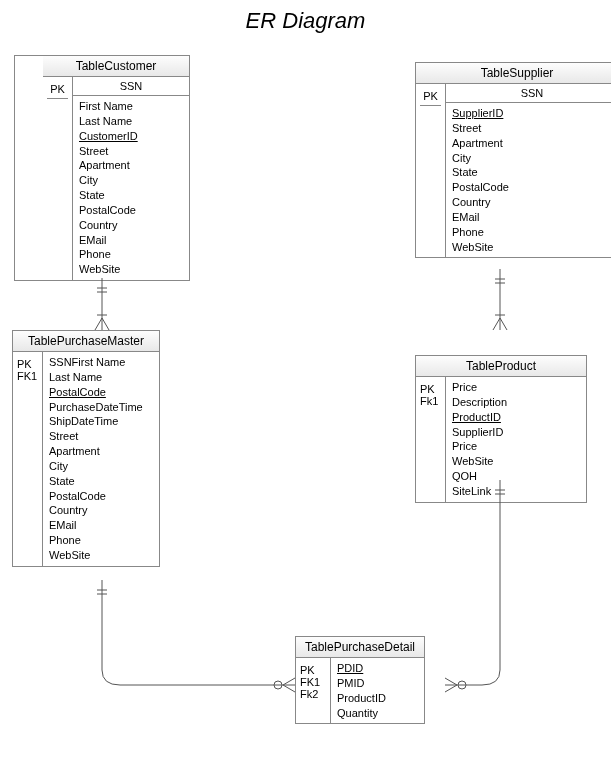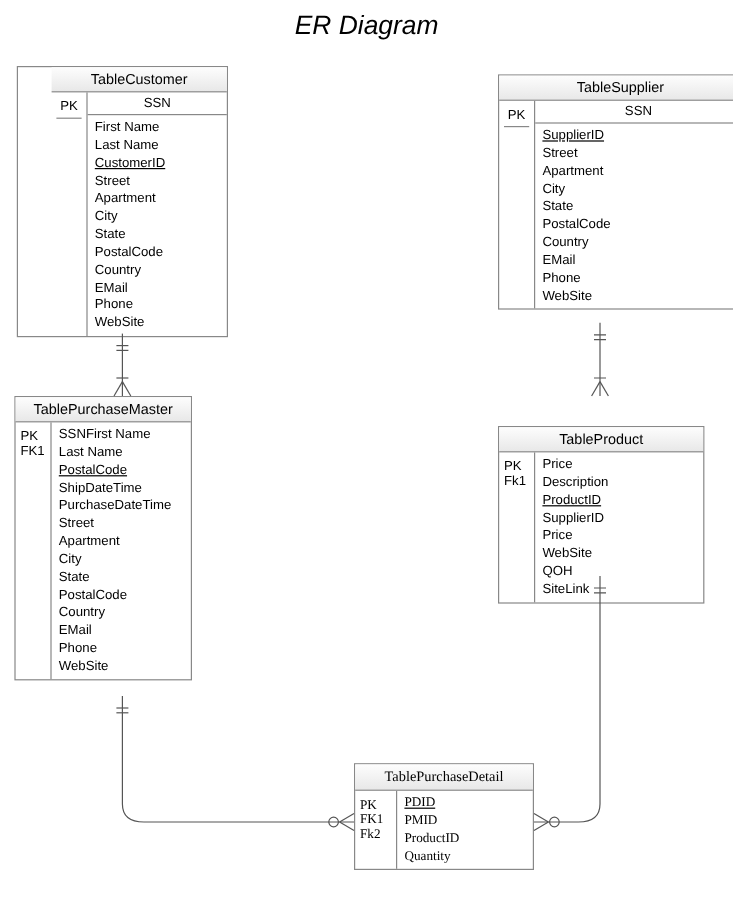--- a/index.html
+++ b/index.html
@@ -131,22 +131,22 @@
   <div class="entity-body">
     <div class="keycol">
       <div style="padding-top:3px;">PK</div>
       <div>FK1</div>
     </div>
     <div class="attrcol">
       <div class="attrs">
         <div>SSNFirst Name</div>
         <div>Last Name</div>
         <div class="ul">PostalCode</div>
+        <div style="white-space:normal;word-break:break-all;">PurchaseDateTime</div>
         <div>ShipDateTime</div>
-        <div style="white-space:normal;word-break:break-all;">PurchaseDateTime</div>
         <div>Street</div>
         <div>Apartment</div>
         <div>City</div>
         <div>State</div>
         <div>PostalCode</div>
         <div>Country</div>
         <div>EMail</div>
         <div>Phone</div>
         <div>WebSite</div>
       </div>
@@ -169,21 +169,21 @@
         <div>SupplierID</div>
         <div>Price</div>
         <div>WebSite</div>
         <div>QOH</div>
         <div>SiteLink</div>
       </div>
     </div>
   </div>
 </div>
 
-<div class="entity" style="left:295px; top:636px; width:150px;font-family:Liberation Serif, serif;">
+<div class="entity" style="left:295px; top:636px; width:130px;">
   <div class="entity-header">TablePurchaseDetail</div>
   <div class="entity-body">
     <div class="keycol" style="width:35px;">
       <div style="padding-top:3px;">PK</div>
       <div>FK1</div>
       <div>Fk2</div>
     </div>
     <div class="attrcol">
       <div class="attrs">
         <div class="ul">PDID</div>

